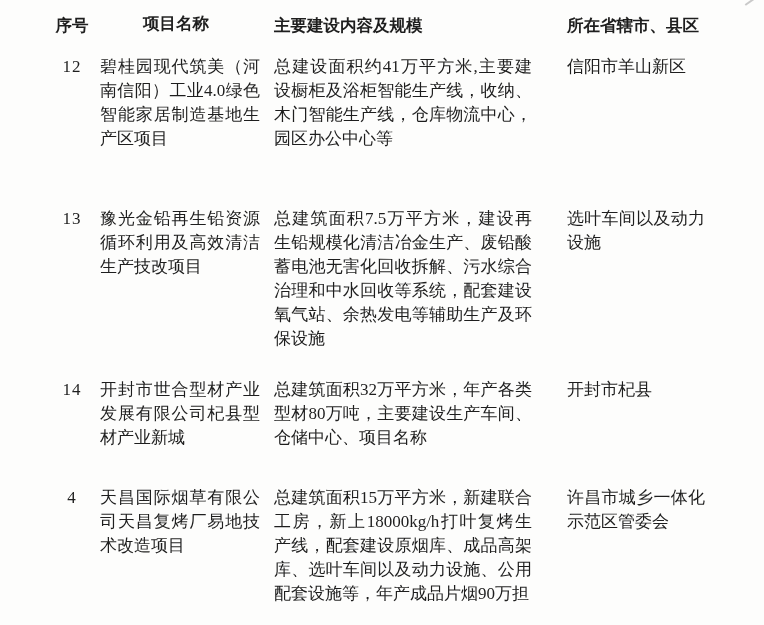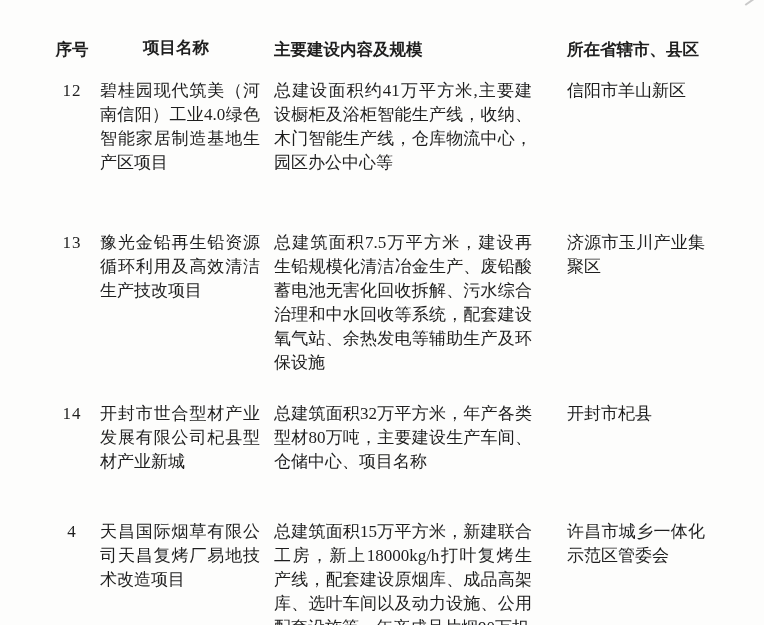--- a/index.html
+++ b/index.html
@@ -6,21 +6,21 @@
     margin: 0;
     padding: 0;
     background: #e8e8e8;
   }
   .doc-page {
     position: relative;
     width: 764px;
     height: 625px;
     box-sizing: border-box;
     background: #fdfdfc;
-    padding: 25px 0 0 52px;
+    padding: 1px 0 0 52px;
     overflow: hidden;
     color: #1e1e1e;
     font-family: "Liberation Serif", "DejaVu Serif", serif;
     font-size: 17px;
     line-height: 24px;
   }
   .tbl-header {
     display: grid;
     grid-template-columns: 40px 160px 258px 140px;
     column-gap: 0;
@@ -61,21 +61,21 @@
   }
   .c-location {
     grid-column: 4;
     margin-left: 57px;
     width: 138px;
     text-align: justify;
     text-justify: inter-ideograph;
   }
   .gap-a { margin-bottom: 56px; }
   .gap-b { margin-bottom: 27px; }
-  .gap-c { margin-bottom: 46px; }
+  .gap-c { margin-bottom: 36px; }
   .scan-artifact {
     position: absolute;
     top: 0;
     right: 6px;
     width: 14px;
     height: 2px;
     background: #c9c9c9;
     transform: rotate(-35deg);
   }
 </style>
@@ -96,21 +96,21 @@
     <div class="c-no">12</div>
     <div class="c-name">碧桂园现代筑美（河南信阳）工业4.0绿色智能家居制造基地生产区项目</div>
     <div class="c-content">总建设面积约41万平方米,主要建设橱柜及浴柜智能生产线，收纳、木门智能生产线，仓库物流中心，园区办公中心等</div>
     <div class="c-location">信阳市羊山新区</div>
   </div>
 
   <div class="tbl-row gap-b">
     <div class="c-no">13</div>
     <div class="c-name">豫光金铅再生铅资源循环利用及高效清洁生产技改项目</div>
     <div class="c-content">总建筑面积7.5万平方米，建设再生铅规模化清洁冶金生产、废铅酸蓄电池无害化回收拆解、污水综合治理和中水回收等系统，配套建设氧气站、余热发电等辅助生产及环保设施</div>
-    <div class="c-location">济源市玉川产业集聚区</div>
+    <div class="c-location">选叶车间以及动力设施</div>
   </div>
 
   <div class="tbl-row gap-c">
     <div class="c-no">14</div>
     <div class="c-name">开封市世合型材产业发展有限公司杞县型材产业新城</div>
     <div class="c-content">总建筑面积32万平方米，年产各类型材80万吨，主要建设生产车间、仓储中心、项目名称</div>
     <div class="c-location">开封市杞县</div>
   </div>
 
   <div class="tbl-row">

